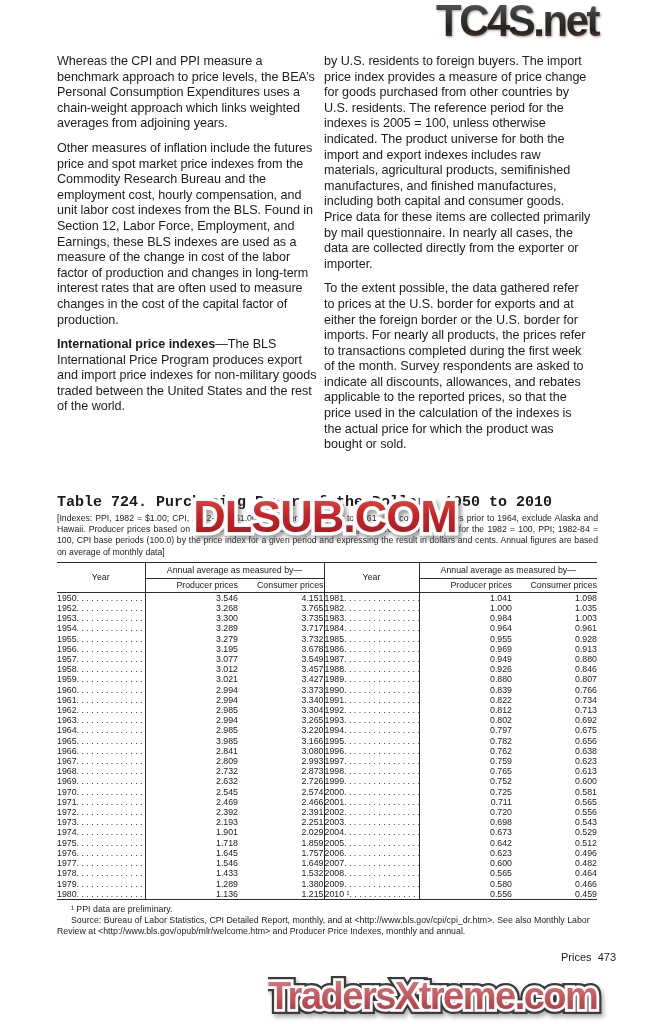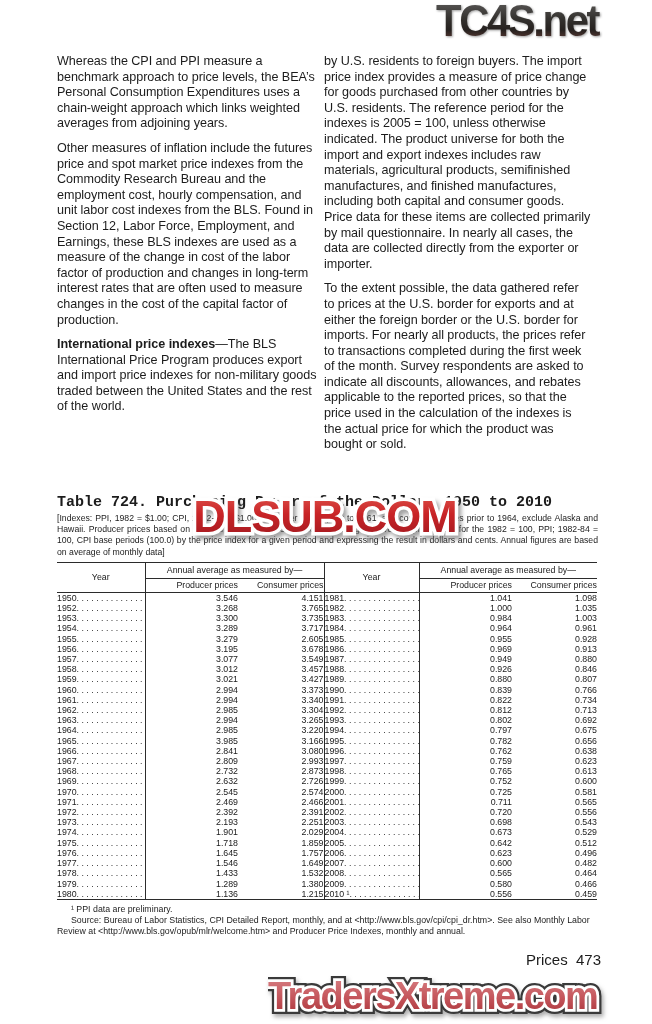--- a/index.html
+++ b/index.html
@@ -37,21 +37,21 @@
   .c-div  { border-right:1px solid #2b2b2b; }
   table.ppt td { padding:0; height:10.2px; line-height:10.2px; font-size:8.8px; }
   td.yr-cell { padding-left:3px; white-space:nowrap; overflow:hidden; }
   td.yr-cell .leader { color:#2b2b2b; }
   td.val-cell { text-align:right; padding-right:6px; }
 
   .footnote { font-size:8.8px; line-height:10.5px; margin:4px 0 0 0; padding-left:14px; }
   .source { font-size:8.8px; line-height:11px; margin:1px 0 0 0; text-indent:14px; }
 
   
-  .page-label { position:absolute; top:951px; right:51px; font-size:15px; white-space:pre; }
+  .page-label { position:absolute; top:951px; right:36px; font-size:11px; white-space:pre; }
   .census-line { position:absolute; top:967px; left:57px; font-size:10.6px; letter-spacing:-0.1px; }
 
   
   .wm-top {
     position:absolute; top:-4px; left:436px; width:220px;
     font-weight:900; font-size:44px; letter-spacing:-2.5px; white-space:nowrap;
     transform:scaleX(0.95); transform-origin:left top;
     background:linear-gradient(180deg,#666463 0%, #34322f 45%, #26211f 68%, #7d4a41 100%);
     -webkit-background-clip:text; background-clip:text; color:transparent;
     filter:drop-shadow(1px 1px 1px rgba(40,40,40,0.45));
@@ -133,21 +133,21 @@
             <td class="yr-cell c-year"><span>1954</span><span class="leader">. . . . . . . . . . . . . . . . . . . . . . . . . . . . . . </span></td>
             <td class="val-cell">3.289</td>
             <td class="val-cell c-div">3.717</td>
             <td class="yr-cell c-year"><span>1984</span><span class="leader">. . . . . . . . . . . . . . . . . . . . . . . . . . . . . . </span></td>
             <td class="val-cell">0.964</td>
             <td class="val-cell">0.961</td>
           </tr>
           <tr>
             <td class="yr-cell c-year"><span>1955</span><span class="leader">. . . . . . . . . . . . . . . . . . . . . . . . . . . . . . </span></td>
             <td class="val-cell">3.279</td>
-            <td class="val-cell c-div">2.605</td>
+            <td class="val-cell c-div">3.732</td>
             <td class="yr-cell c-year"><span>1985</span><span class="leader">. . . . . . . . . . . . . . . . . . . . . . . . . . . . . . </span></td>
             <td class="val-cell">0.955</td>
             <td class="val-cell">0.928</td>
           </tr>
           <tr>
             <td class="yr-cell c-year"><span>1956</span><span class="leader">. . . . . . . . . . . . . . . . . . . . . . . . . . . . . . </span></td>
             <td class="val-cell">3.195</td>
             <td class="val-cell c-div">3.678</td>
             <td class="yr-cell c-year"><span>1986</span><span class="leader">. . . . . . . . . . . . . . . . . . . . . . . . . . . . . . </span></td>
             <td class="val-cell">0.969</td>

